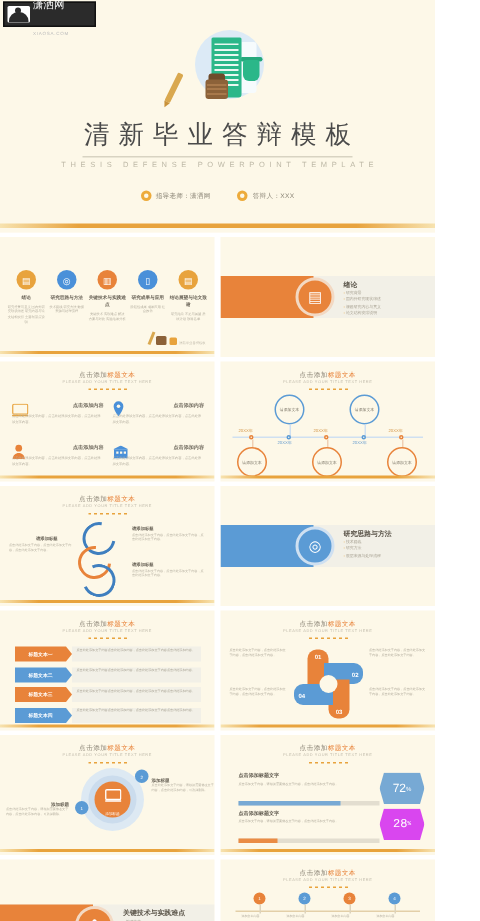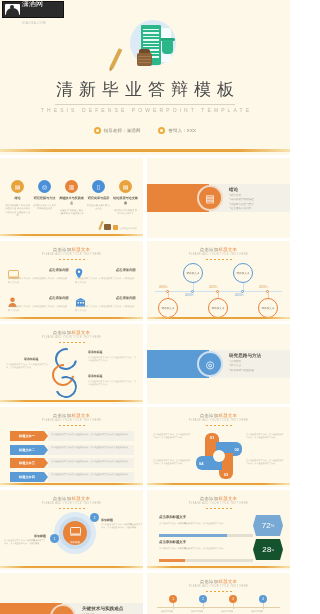--- a/index.html
+++ b/index.html
@@ -276,21 +276,21 @@
   .pct-b { font-size: 2.1px; line-height: 3.4px; color: #b2ac9d; width: 74px; }
   .pct-bar { position: absolute; height: 2.5px; background: #e3ded0; }
   .pct-bar span { display: block; height: 100%; }
   .hexa {
     position: absolute; width: 30px; height: 21px;
     display: flex; align-items: center; justify-content: center;
     color: #fff; font-size: 8px;
     clip-path: polygon(10% 0, 90% 0, 100% 50%, 90% 100%, 10% 100%, 0 50%);
   }
   .hexa.blue { background: #77a9d4; }
-  .hexa.orange { background: #14532d; font-family: Liberation Mono, monospace; }
+  .hexa.orange { background: #d946ef; font-family: Liberation Mono, monospace; }
   .hexa small { font-size: 4px; }
 
   
   .tl2-axis { position: absolute; left: 10px; top: 34px; width: 123px; height: 1px; background: #e3cfa8; }
   .tl2-node { position: absolute; width: 8px; height: 8px; border-radius: 50%; color: #fff; font-size: 3px; display: flex; align-items: center; justify-content: center; }
   .tl2-node.or { background: #e8833a; }
   .tl2-node.bl { background: #5b9bd5; }
   .tl2-stem { position: absolute; width: 1px; height: 6px; background: #ddd3bc; }
   .tl2-card { position: absolute; width: 24px; font-size: 2px; line-height: 3px; color: #b2ac9d; }
 </style>

